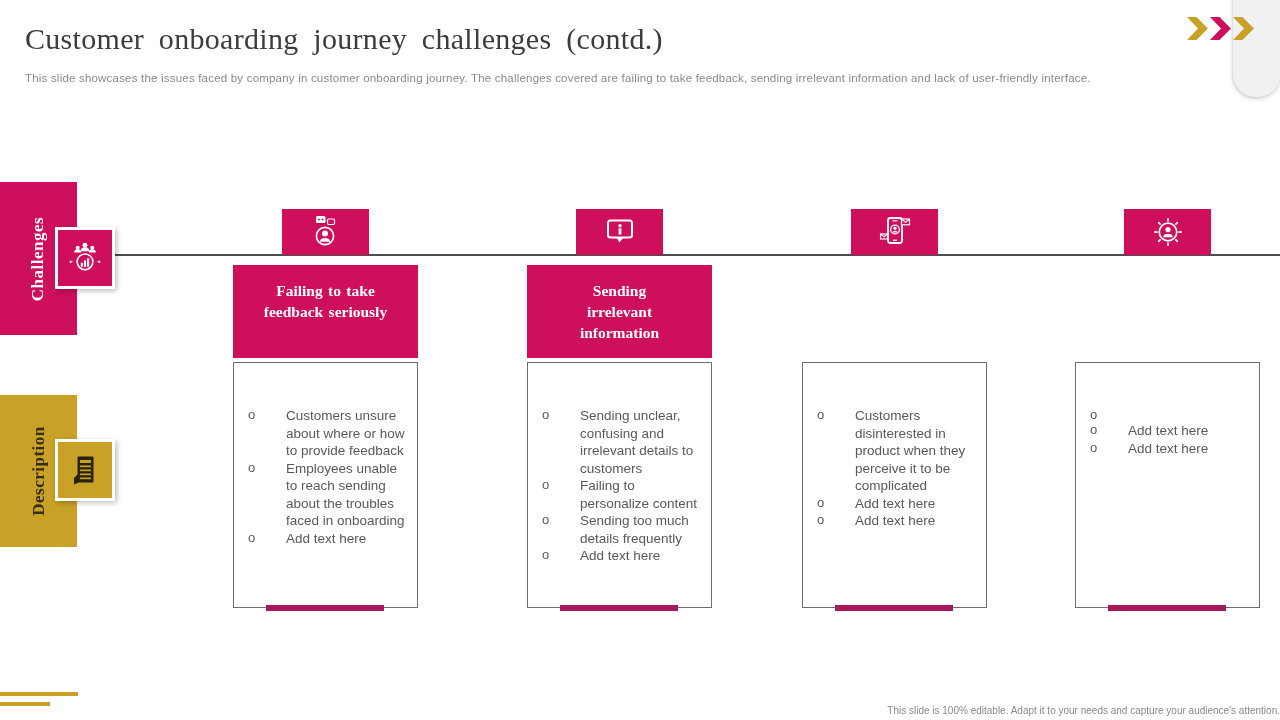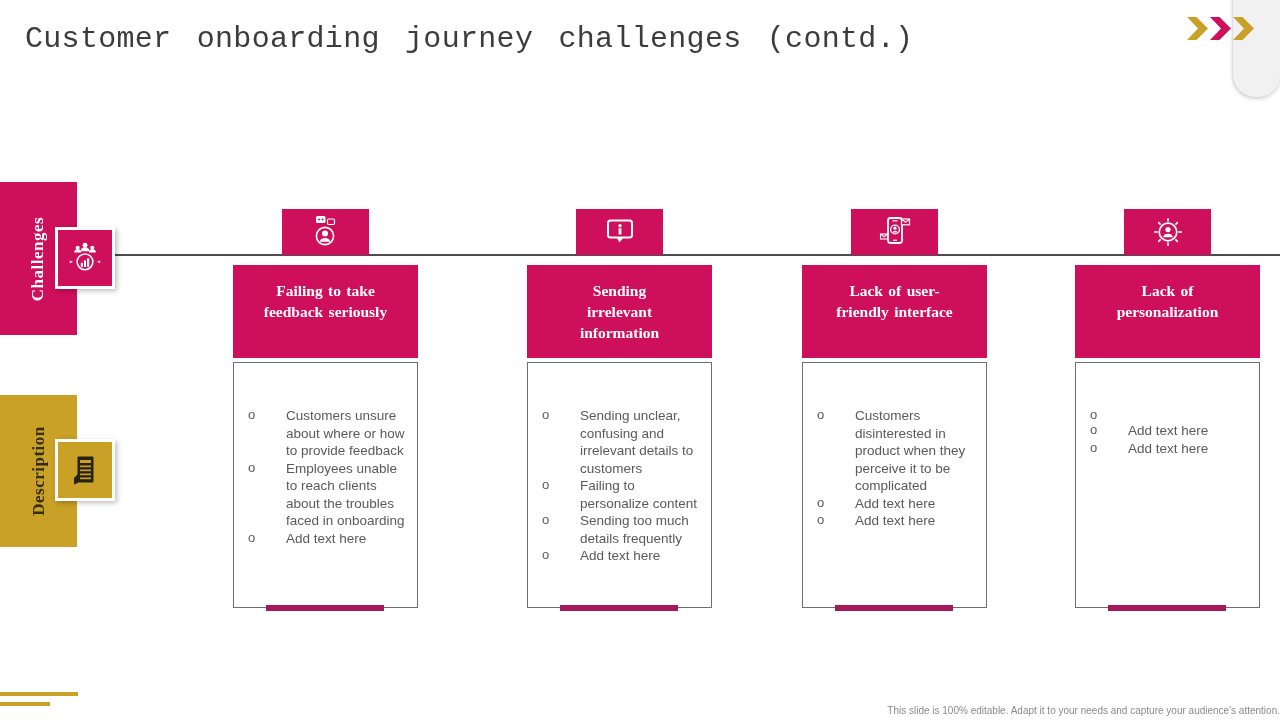--- a/index.html
+++ b/index.html
@@ -1,20 +1,20 @@
 <!DOCTYPE html>
 <html><head>
 <meta charset="utf-8">
 <style>
   html,body{margin:0;padding:0;background:#ffffff;}
   .slide{position:relative;width:1280px;height:720px;background:#fff;overflow:hidden;
          font-family:"Liberation Sans",sans-serif;}
 
   
-  .title{position:absolute;left:25px;top:22px;font-family:Liberation Mono, monospace;
+  .title{position:absolute;left:25px;top:22px;font-family:Liberation Serif, serif;
          font-size:30px;color:#3c3c3c;word-spacing:7px;letter-spacing:.3px;white-space:nowrap;}
   .subtitle{position:absolute;left:25px;top:72px;font-size:11.5px;color:#8a8a8a;letter-spacing:.2px;}
 
   
   .corner-tab{position:absolute;left:1233px;top:-10px;width:47px;height:107px;background:#f1f1f2;
               border-radius:0 0 22px 22px;box-shadow:0 2px 4px rgba(0,0,0,.18),-1px 0 2px rgba(0,0,0,.08);}
   .chevrons{position:absolute;left:1187px;top:17px;width:92px;height:24px;}
   .chev{position:absolute;top:0;width:21px;height:23px;}
   .chev.c1{left:0;} .chev.c2{left:23px;} .chev.c3{left:46px;}
 
@@ -55,20 +55,21 @@
   .gold-line2{position:absolute;left:0;top:702px;width:50px;height:4px;background:#c9a127;}
   .footer-note{position:absolute;left:0;top:705px;width:1280px;text-align:right;
                font-size:10px;color:#8a8a8a;}
 </style>
 </head>
 <body>
 
 <div class="slide">
 
   <div class="title">Customer onboarding journey challenges (contd.)</div>
+  <div class="subtitle">This slide showcases the issues faced by company in customer onboarding journey. The challenges covered are failing to take feedback, sending irrelevant information and lack of user-friendly interface.</div>
 
   <div class="corner-tab"></div>
   <div class="chevrons">
     <svg class="chev c1" viewBox="0 0 20 22">
         <polygon points="0,0 9,0 20,11 9,22 0,22 10.5,11" fill="#c9a127"></polygon>
       </svg>
     <svg class="chev c2" viewBox="0 0 20 22">
         <polygon points="0,0 9,0 20,11 9,22 0,22 10.5,11" fill="#ce0f5b"></polygon>
       </svg>
     <svg class="chev c3" viewBox="0 0 20 22">
@@ -126,21 +127,21 @@
       </svg>
     </div>
     <div class="head">Failing to take feedback seriously</div>
     <div class="body">
       <div class="li">
           <span class="mk">o</span>
           <span class="tx">Customers unsure about where or how to provide feedback</span>
         </div>
       <div class="li">
           <span class="mk">o</span>
-          <span class="tx">Employees unable to reach clients about the troubles faced in onboarding</span>
+          <span class="tx">Employees unable to reach sending about the troubles faced in onboarding</span>
         </div>
       <div class="li">
           <span class="mk">o</span>
           <span class="tx">Add text here</span>
         </div>
     </div>
     <div class="bar"></div>
   </div>
 
   <div class="col c1">
@@ -182,21 +183,20 @@
         <circle cx="18" cy="15.5" r="4.4" fill="none" stroke="#fff" stroke-width="1.3"></circle>
         <circle cx="18" cy="14.2" r="1.6" fill="#fff"></circle>
         <path d="M15.2,18.6 a2.9,2.4 0 0 1 5.6,0 z" fill="#fff"></path>
         <rect x="24.5" y="5" width="8" height="5.8" fill="#ce0f5b" stroke="#fff" stroke-width="1.2"></rect>
         <polyline points="24.5,5 28.5,8.2 32.5,5" fill="none" stroke="#fff" stroke-width="1.2"></polyline>
         <rect x="3.5" y="20" width="7" height="5" fill="#ce0f5b" stroke="#fff" stroke-width="1.1"></rect>
         <polyline points="3.5,20 7,22.8 10.5,20" fill="none" stroke="#fff" stroke-width="1.1"></polyline>
         <line x1="16" y1="26.3" x2="20" y2="26.3" stroke="#fff" stroke-width="1.3"></line>
       </svg>
     </div>
-    <div class="head">Lack of user-friendly interface</div>
     <div class="body">
       <div class="li">
           <span class="mk">o</span>
           <span class="tx">Customers disinterested in product when they perceive it to be complicated</span>
         </div>
       <div class="li">
           <span class="mk">o</span>
           <span class="tx">Add text here</span>
         </div>
       <div class="li">
@@ -218,21 +218,20 @@
             <line x1="18" y1="28.4" x2="18" y2="31.8"></line>
           <line x1="4.2" y1="18" x2="7.6" y2="18"></line>
             <line x1="28.4" y1="18" x2="31.8" y2="18"></line>
           <line x1="8.2" y1="8.2" x2="10.6" y2="10.6"></line>
             <line x1="25.4" y1="25.4" x2="27.8" y2="27.8"></line>
           <line x1="27.8" y1="8.2" x2="25.4" y2="10.6"></line>
             <line x1="10.6" y1="25.4" x2="8.2" y2="27.8"></line>
         </g>
       </svg>
     </div>
-    <div class="head">Lack of personalization</div>
     <div class="body">
       <div class="li">
           <span class="mk">o</span>
         </div>
       <div class="li">
           <span class="mk">o</span>
           <span class="tx">Add text here</span>
         </div>
       <div class="li">
           <span class="mk">o</span>

